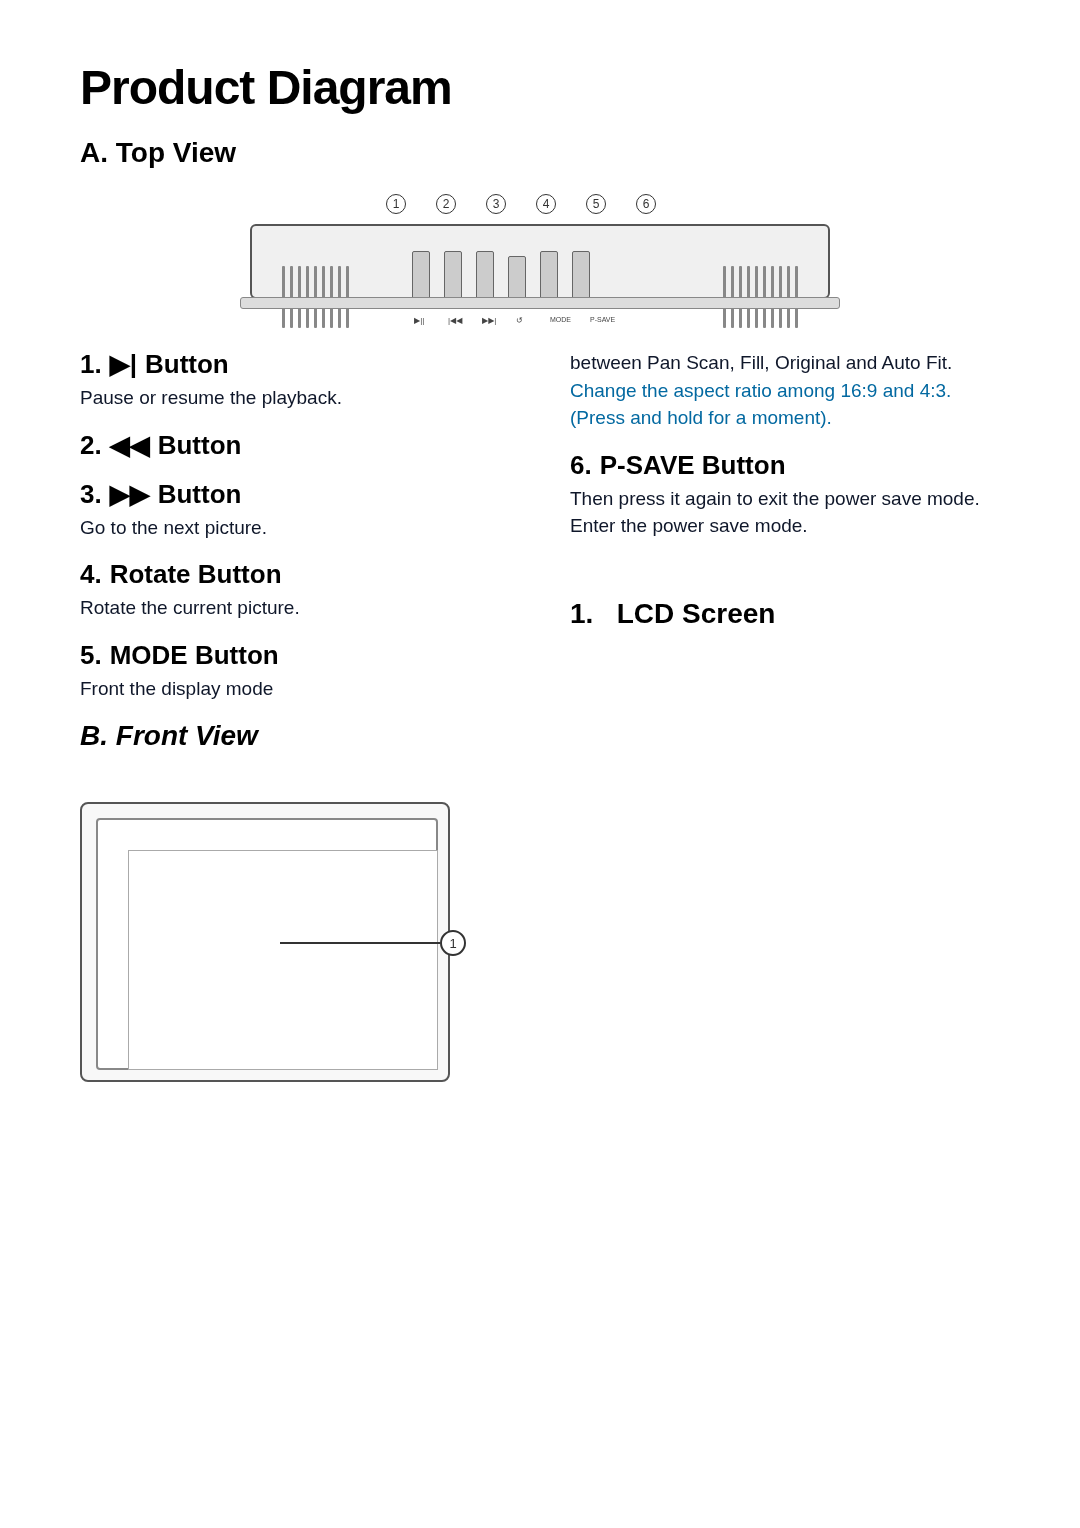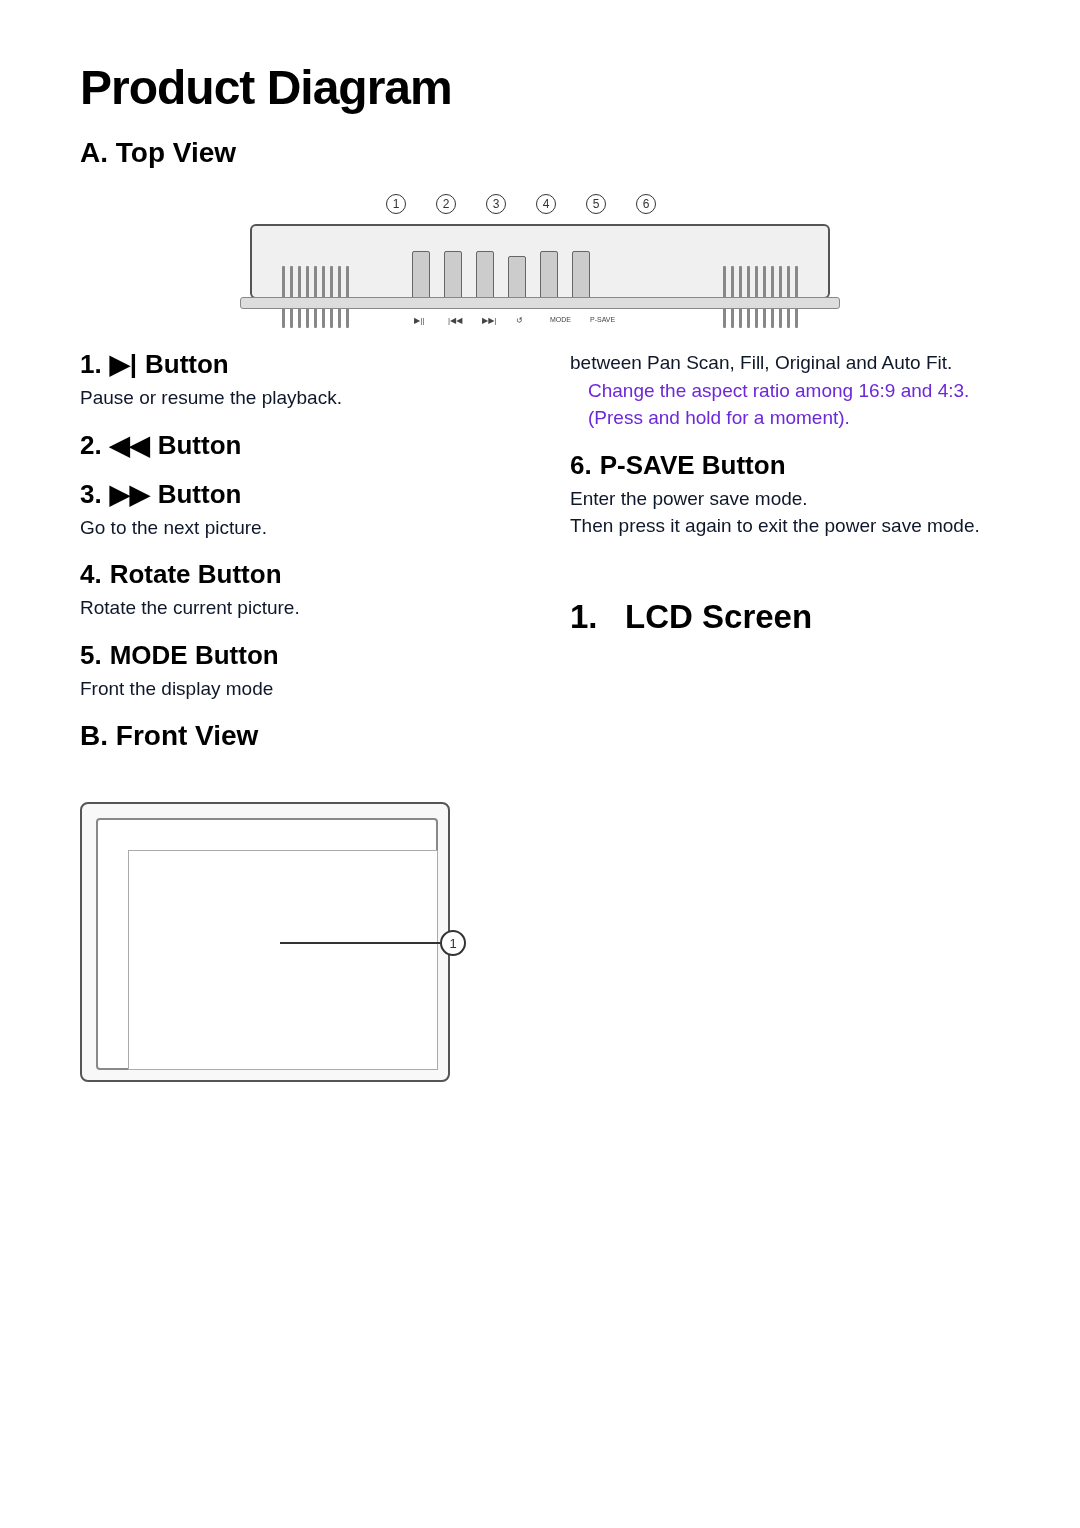--- a/index.html
+++ b/index.html
@@ -161,22 +161,21 @@
       gap: 8px;
     }
 
     .button-desc {
       font-size: 19px;
       line-height: 1.45;
       color: #0f172a;
     }
 
     .text-red {
-      color: #6d28d9;
-      margin-left: 18px;
+      color: #0369a1;
     }
 
     
     .front-view-section {
       margin-top: 10px;
     }
 
     .front-view-content {
       display: flex;
       gap: 40px;
@@ -257,21 +256,21 @@
       justify-content: center;
       font-size: 13px;
       color: #333;
     }
 
     .lcd-label-section {
       padding-top: 40px;
     }
 
     .lcd-heading {
-      font-size: 33px;
+      font-size: 28px;
       font-weight: 900;
     }
 
     
     .circled {
       display: inline-flex;
       align-items: center;
       justify-content: center;
       width: 20px;
       height: 20px;
@@ -391,38 +390,38 @@
     </div>
 
     <div class="button-entry">
       <div class="button-heading">
         <span>5.</span>
         <span>MODE Button</span>
       </div>
       <p class="button-desc">Front the display mode</p>
     </div>
 
-    <h2 class="section-title" style="">B. Front View</h2>
+    <h2 class="section-title" style=" font-style: italic;">B. Front View</h2>
 
   </div>
 
   <div class="right-column">
 
     <div class="button-entry">
       <p class="button-desc">between Pan Scan, Fill, Original and Auto Fit.</p>
       <p class="button-desc text-red">Change the aspect ratio among 16:9 and 4:3. (Press and hold for a moment).</p>
     </div>
 
     <div class="button-entry">
       <div class="button-heading">
         <span>6.</span>
         <span>P-SAVE Button</span>
       </div>
+      <p class="button-desc">Then press it again to exit the power save mode.</p>
       <p class="button-desc">Enter the power save mode.</p>
-      <p class="button-desc">Then press it again to exit the power save mode.</p>
     </div>
 
     <div class="lcd-label-section">
       <h3 class="lcd-heading">
         <span>1.</span>
         &nbsp;
         <span>LCD Screen</span>
       </h3>
     </div>
 

